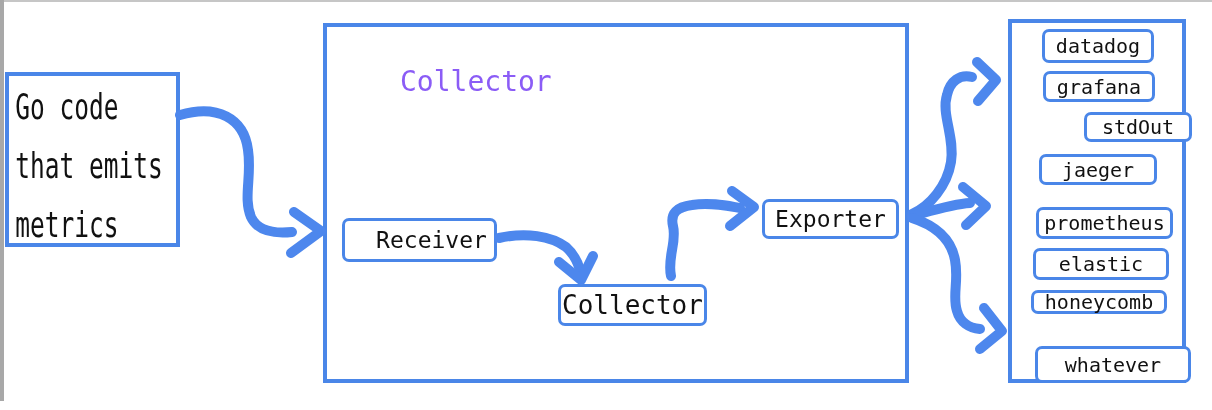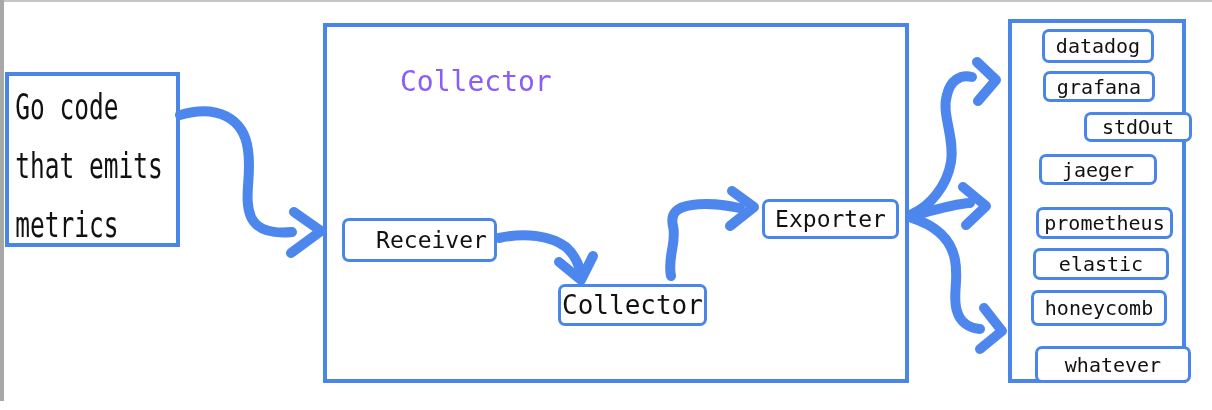--- a/index.html
+++ b/index.html
@@ -51,21 +51,21 @@
 
   
   .dest-outer { left: 1008px; top: 19px; width: 178px; height: 364px; }
   .dest { font-size: 20px; }
   .dest-0 { left: 1042px; top: 29px;  width: 112px; height: 34px; }
   .dest-1 { left: 1043px; top: 71px;  width: 112px; height: 31px; }
   .dest-2 { left: 1044px; top: 112px; width: 108px; height: 30px; margin-left: 40px; }
   .dest-3 { left: 1039px; top: 154px; width: 118px; height: 31px; }
   .dest-4 { left: 1036px; top: 207px; width: 137px; height: 32px; }
   .dest-5 { left: 1033px; top: 248px; width: 136px; height: 32px; }
-  .dest-6 { left: 1031px; top: 290px; width: 136px; height: 36px; }
+  .dest-6 { left: 1031px; top: 290px; width: 136px; height: 24px; }
   .dest-7 { left: 1035px; top: 346px; width: 156px; height: 37px; }
 
   
   svg.arrows {
     position: absolute; left: 0; top: 0;
     width: 1212px; height: 410px;
     pointer-events: none;
   }
   svg.arrows path {
     fill: none;

